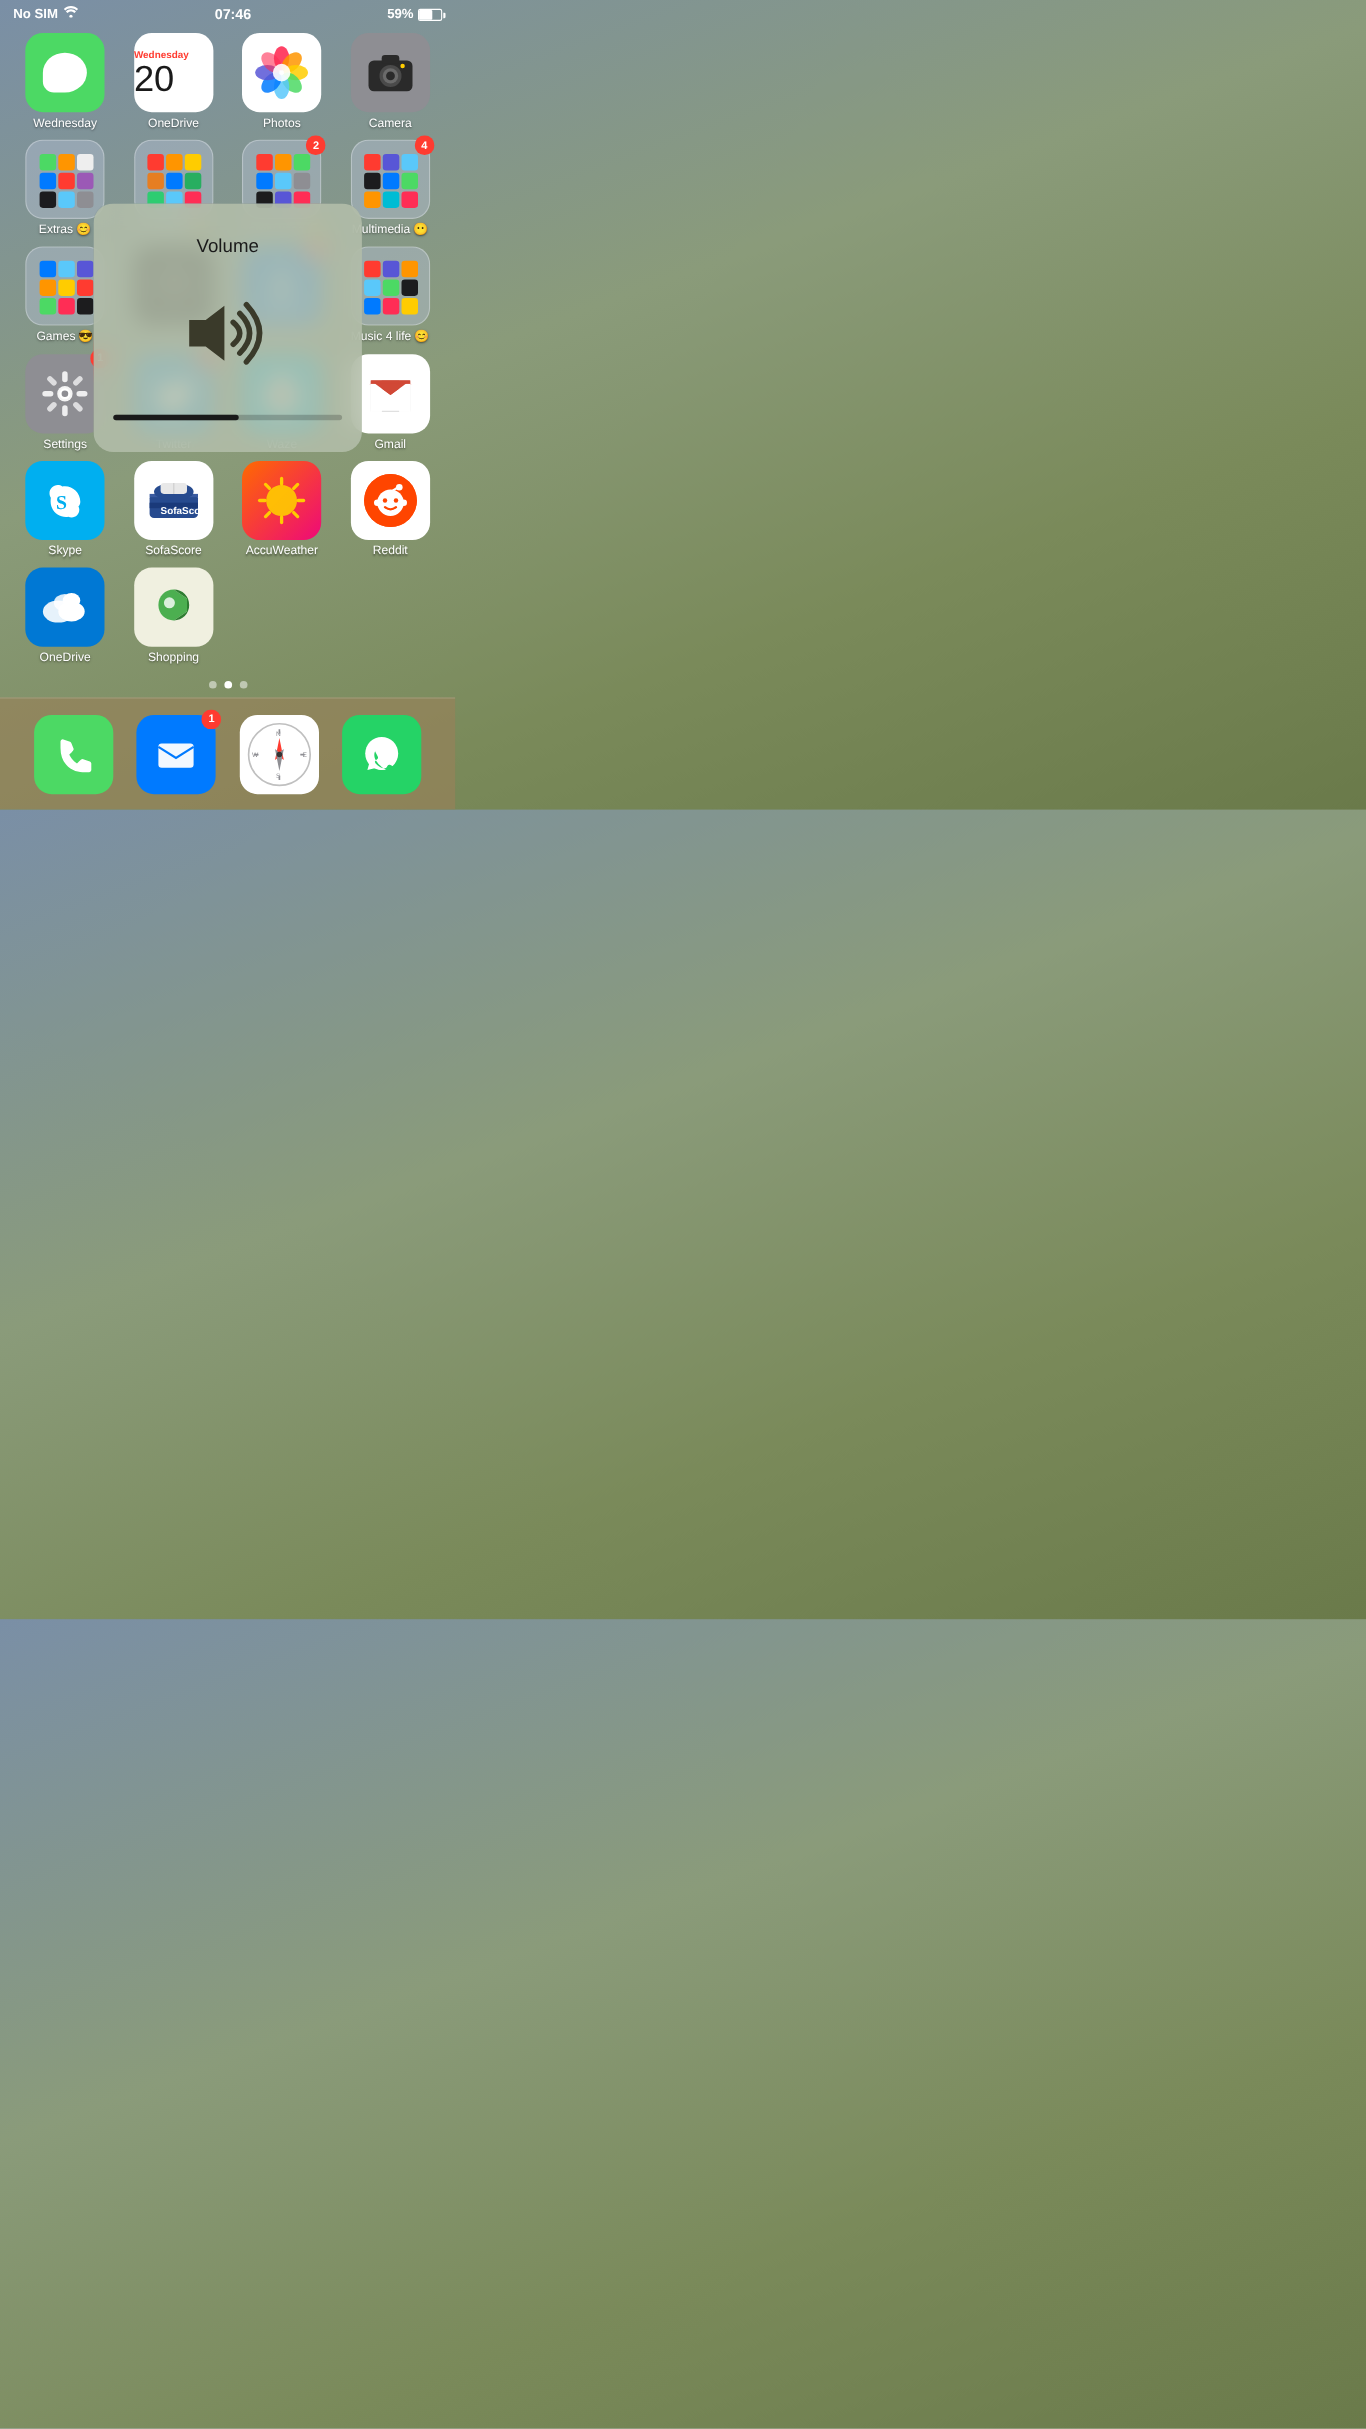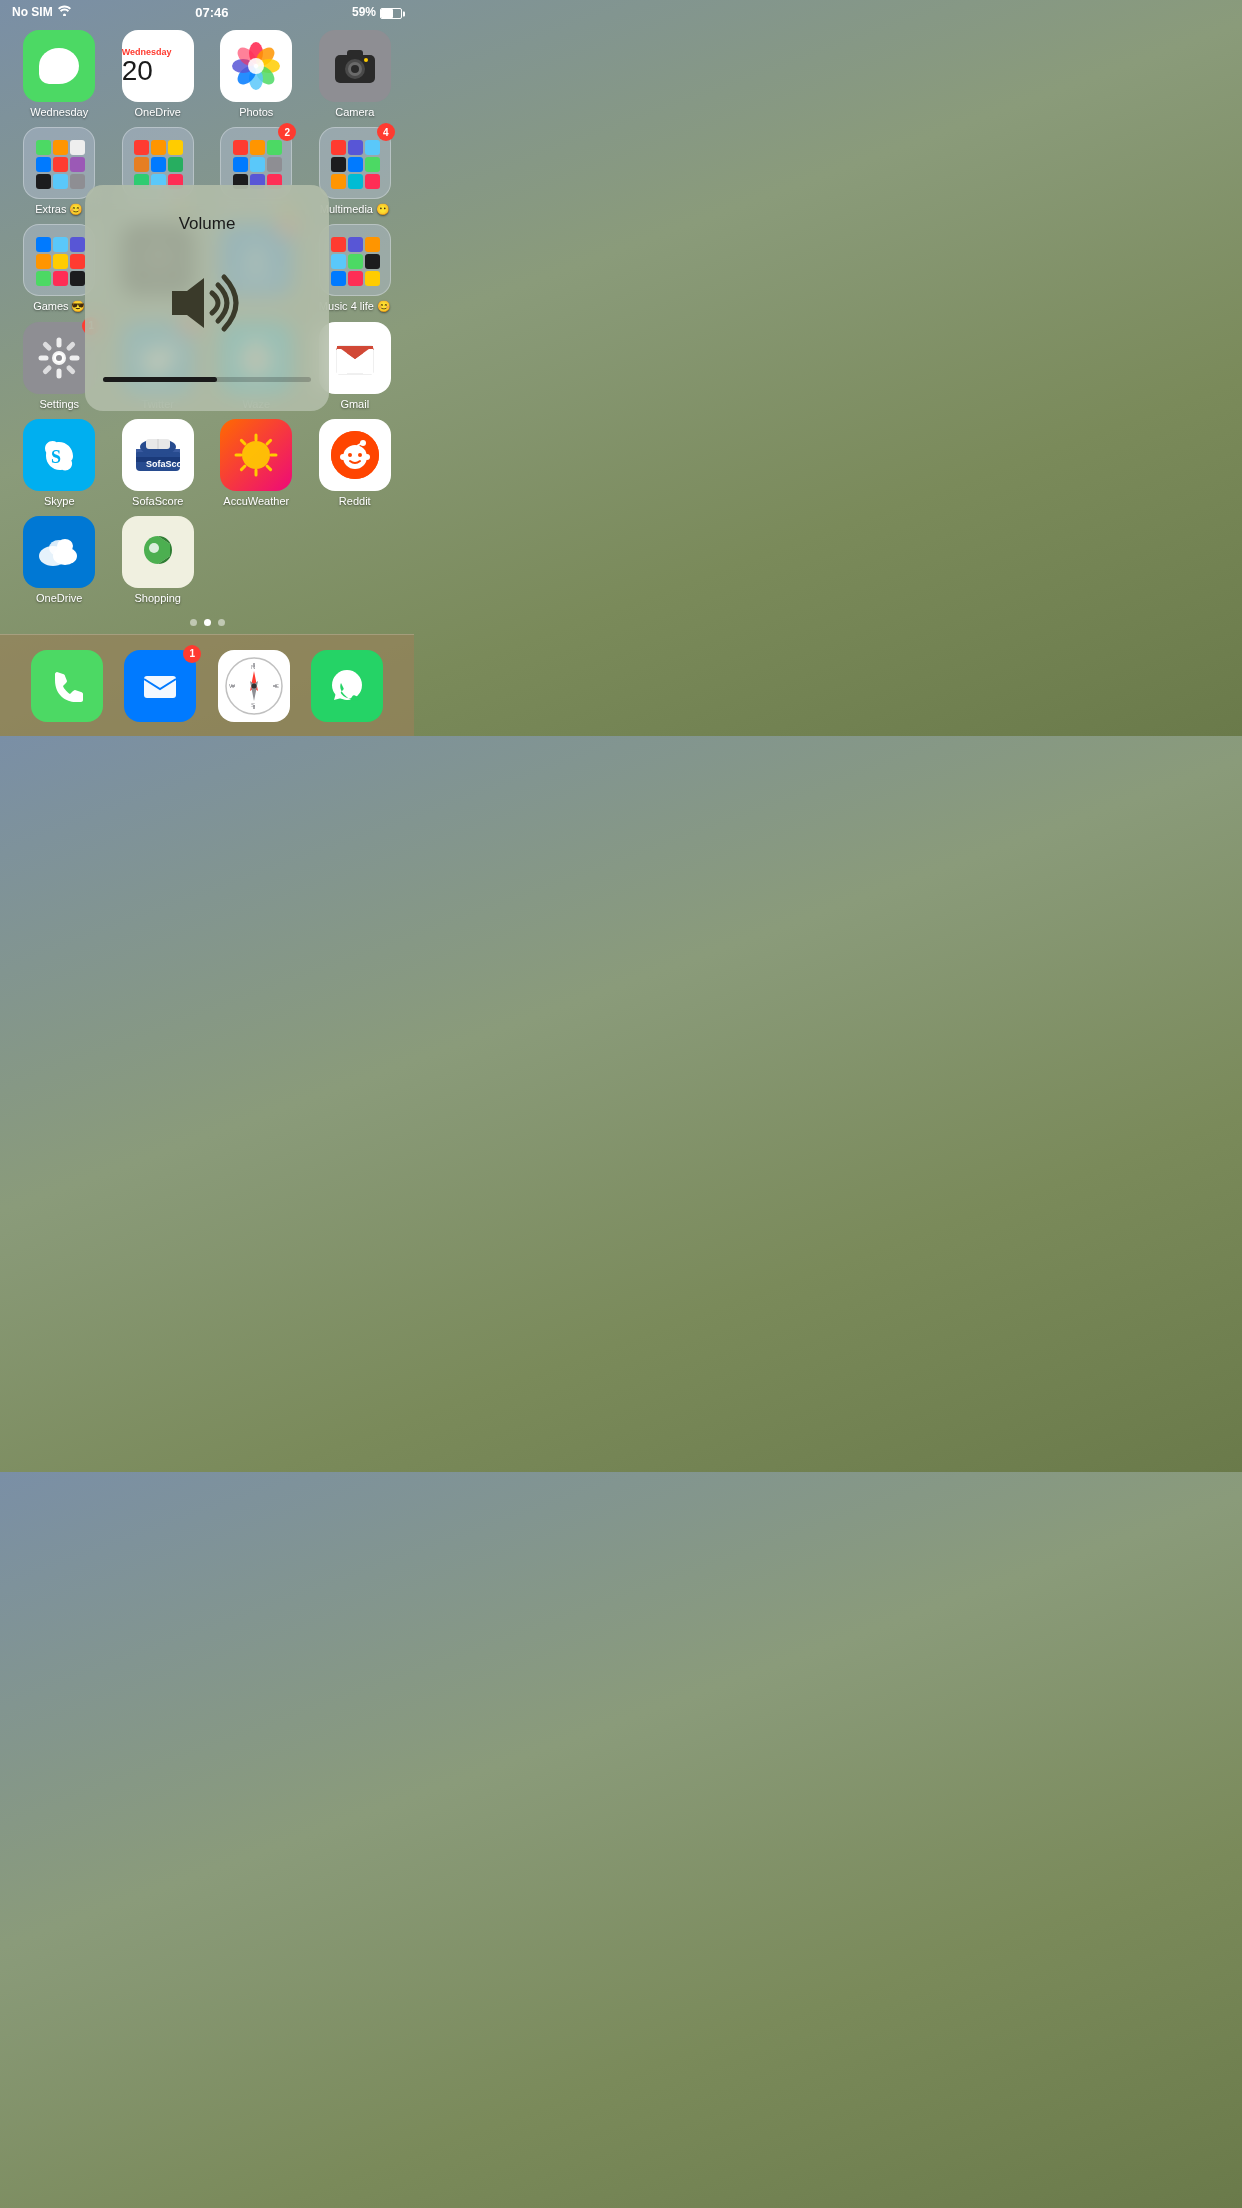--- a/index.html
+++ b/index.html
@@ -213,21 +213,21 @@
   <div class="app-item">
     <div class="app-icon messages-bg">
       <div class="msg-bubble"></div>
     </div>
     <span class="app-label">Wednesday</span>
   </div>
 
   <div class="app-item">
     <div class="app-icon" style="background:white;flex-direction:column;align-items:flex-start;justify-content:center;">
       <span style="font-size:9px;color:#ff3b30;font-weight:600;">Wednesday</span>
-      <span style="font-size:28px;font-weight:300;color:#1a1a1a;line-height:1;">20</span>
+      <span style="font-size:33px;font-weight:300;color:#1a1a1a;line-height:1;">20</span>
     </div>
     <span class="app-label">OneDrive</span>
   </div>
 
   <div class="app-item">
     <div class="app-icon" style="background:white;">
       <svg width="52" height="52" viewBox="0 0 52 52">
         <ellipse cx="26" cy="13" rx="7" ry="11" fill="#ff2d55" opacity="0.9" transform="rotate(0,26,26)"></ellipse>
         <ellipse cx="26" cy="13" rx="7" ry="11" fill="#ff9500" opacity="0.85" transform="rotate(45,26,26)"></ellipse>
         <ellipse cx="26" cy="13" rx="7" ry="11" fill="#ffcc00" opacity="0.85" transform="rotate(90,26,26)"></ellipse>

